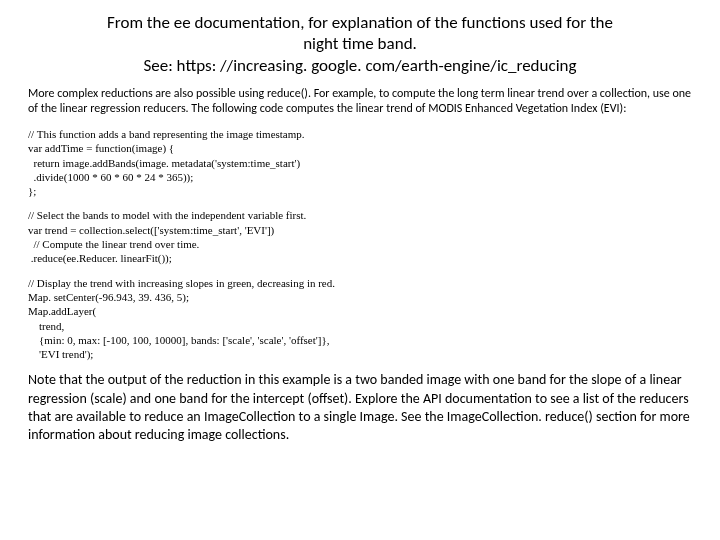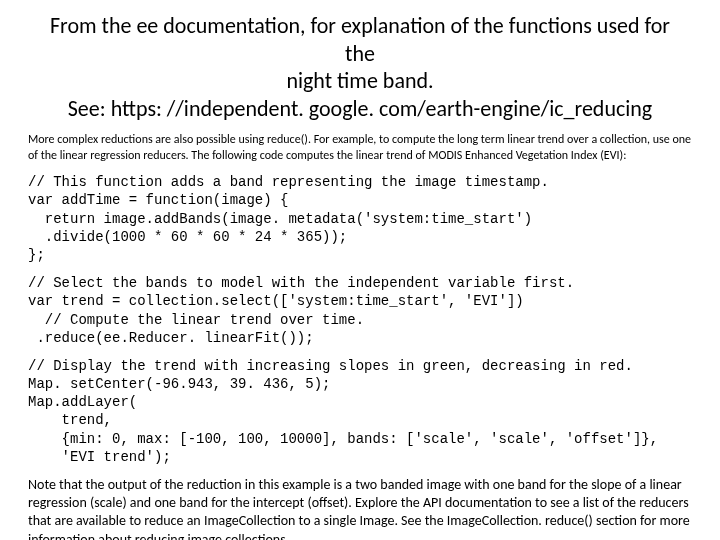--- a/index.html
+++ b/index.html
@@ -10,53 +10,53 @@
     height: 540px;
     overflow: hidden;
     font-family: Calibri, Arial, sans-serif;
     color: #000000;
   }
   .slide {
     padding: 12px 28px 10px 28px;
     box-sizing: border-box;
   }
   .title {
-    font-size: 22px;
+    font-size: 17px;
     line-height: 1.25;
     text-align: center;
     margin: 0 auto 10px auto;
     font-weight: 400;
     max-width: 640px;
   }
   .intro {
     font-size: 12px;
     line-height: 1.3;
     margin-bottom: 10px;
   }
   .code-block {
-    font-size: 14px;
+    font-size: 11px;
     line-height: 1.3;
     white-space: pre;
-    font-family: Liberation Mono, monospace;
+    font-family: Liberation Serif, serif;
     margin-bottom: 10px;
   }
   .note {
     font-size: 14px;
     line-height: 1.3;
   }
 </style>
 </head>
 <body>
 
 <div class="slide">
 
   <div class="title">
     <span>From the ee documentation, for explanation of the functions used for the</span><br>
     <span>night time band.</span><br>
-    <span>See: https: //independent. google. com/earth-engine/ic_reducing</span>
+    <span>See: https: //increasing. google. com/earth-engine/ic_reducing</span>
   </div>
 
   <div class="intro">More complex reductions are also possible using reduce(). For example, to compute the long term linear trend over a collection, use one of the linear regression reducers. The following code computes the linear trend of MODIS Enhanced Vegetation Index (EVI):</div>
 
   <div class="code-block">// This function adds a band representing the image timestamp.
 var addTime = function(image) {
   return image.addBands(image. metadata('system:time_start')
   .divide(1000 * 60 * 60 * 24 * 365));
 };</div>
 

